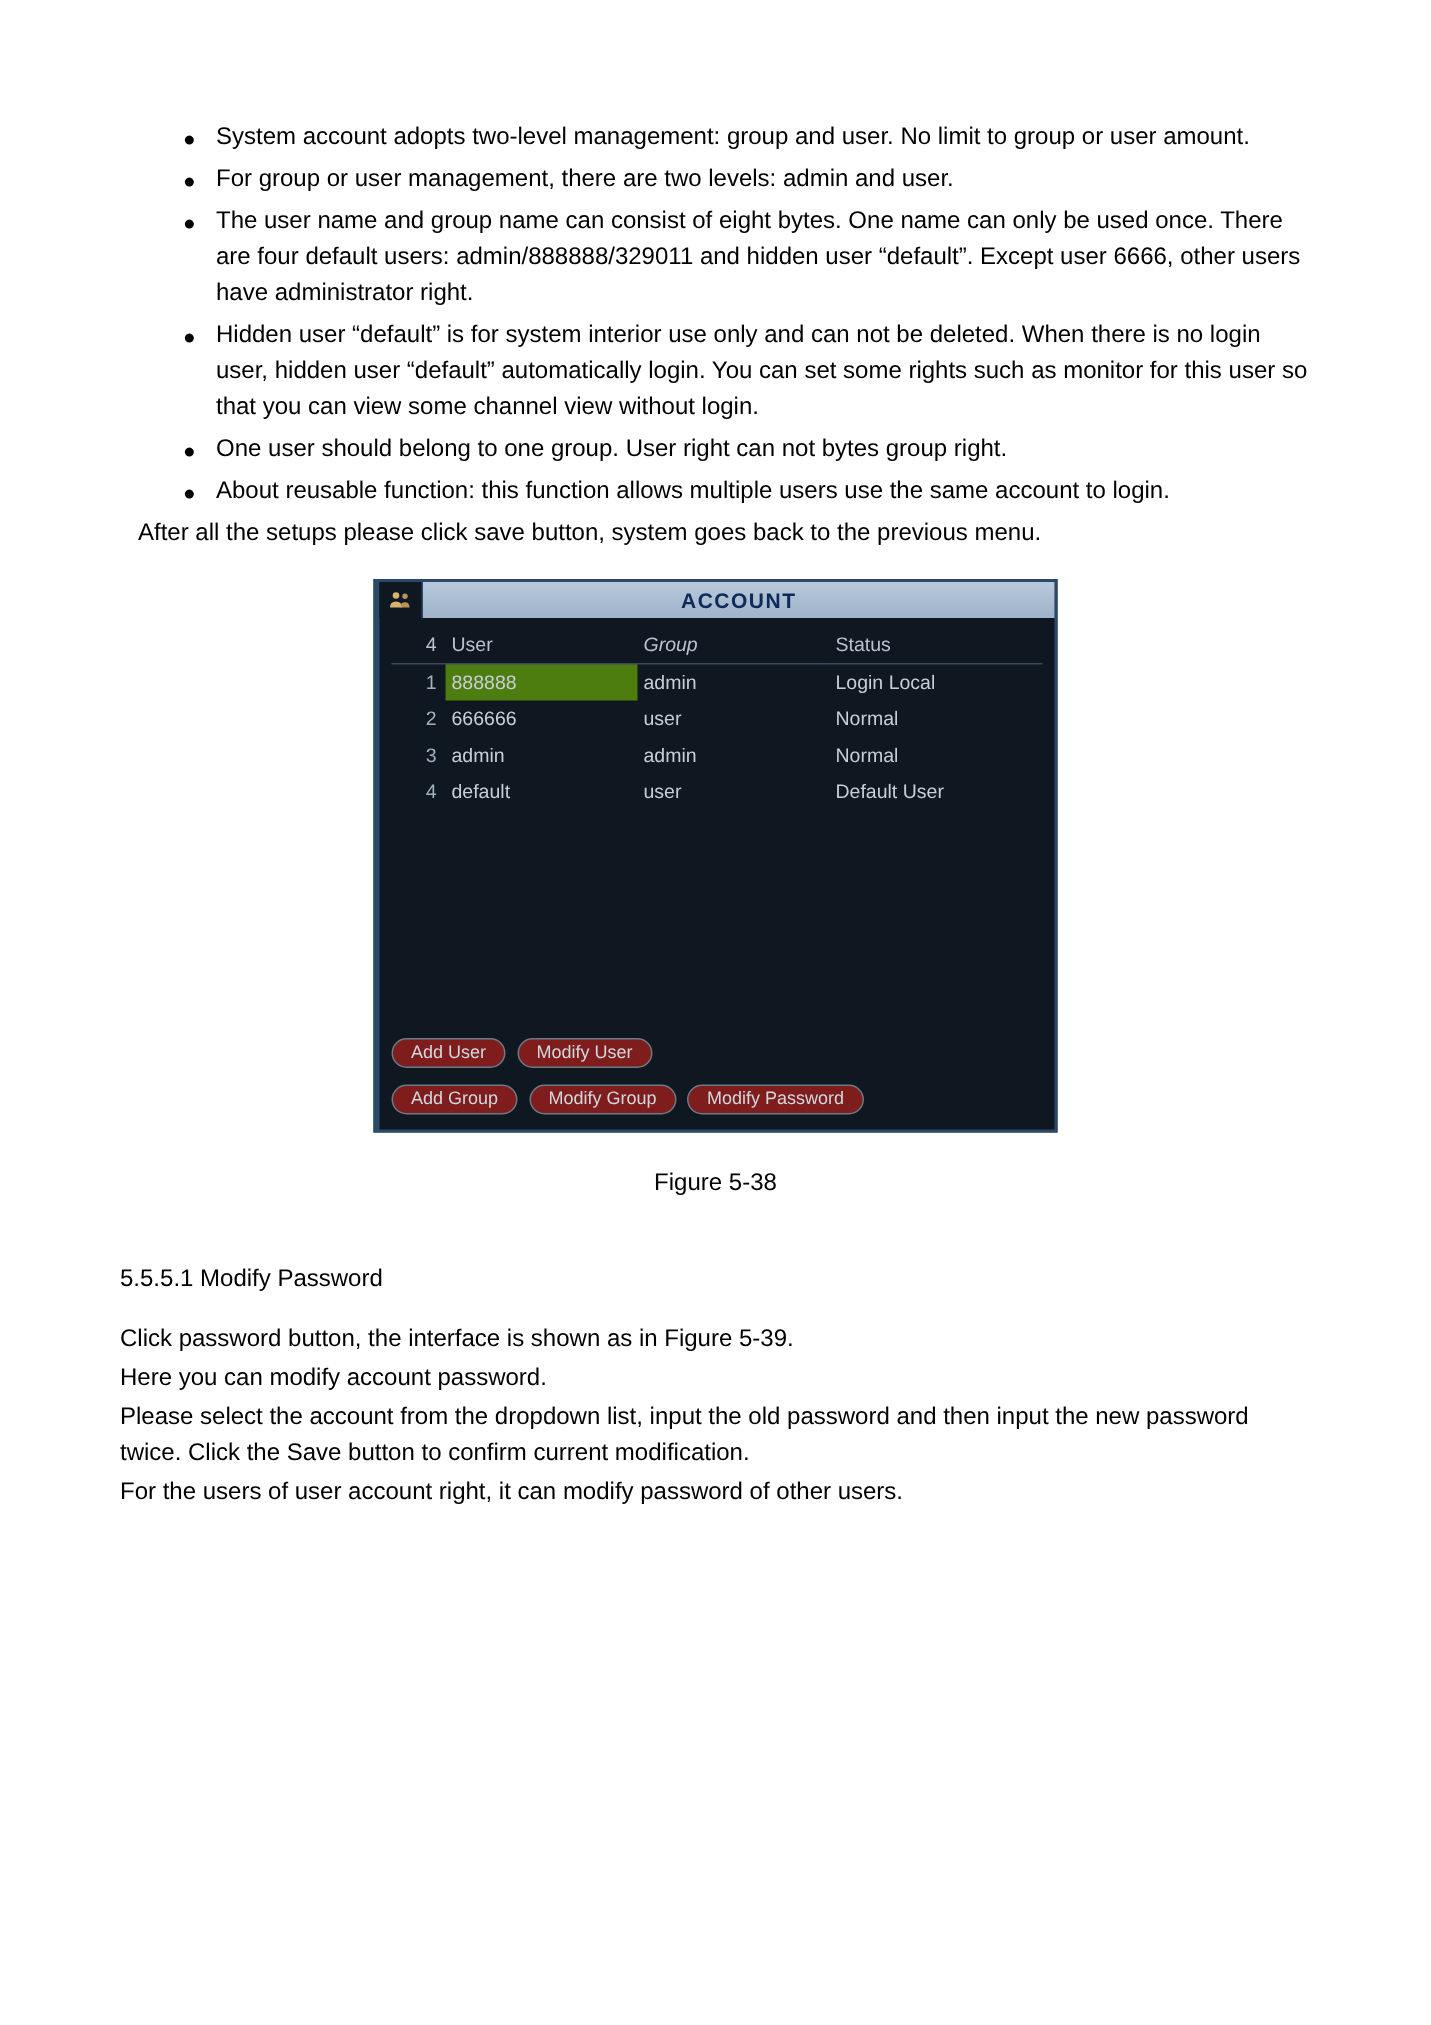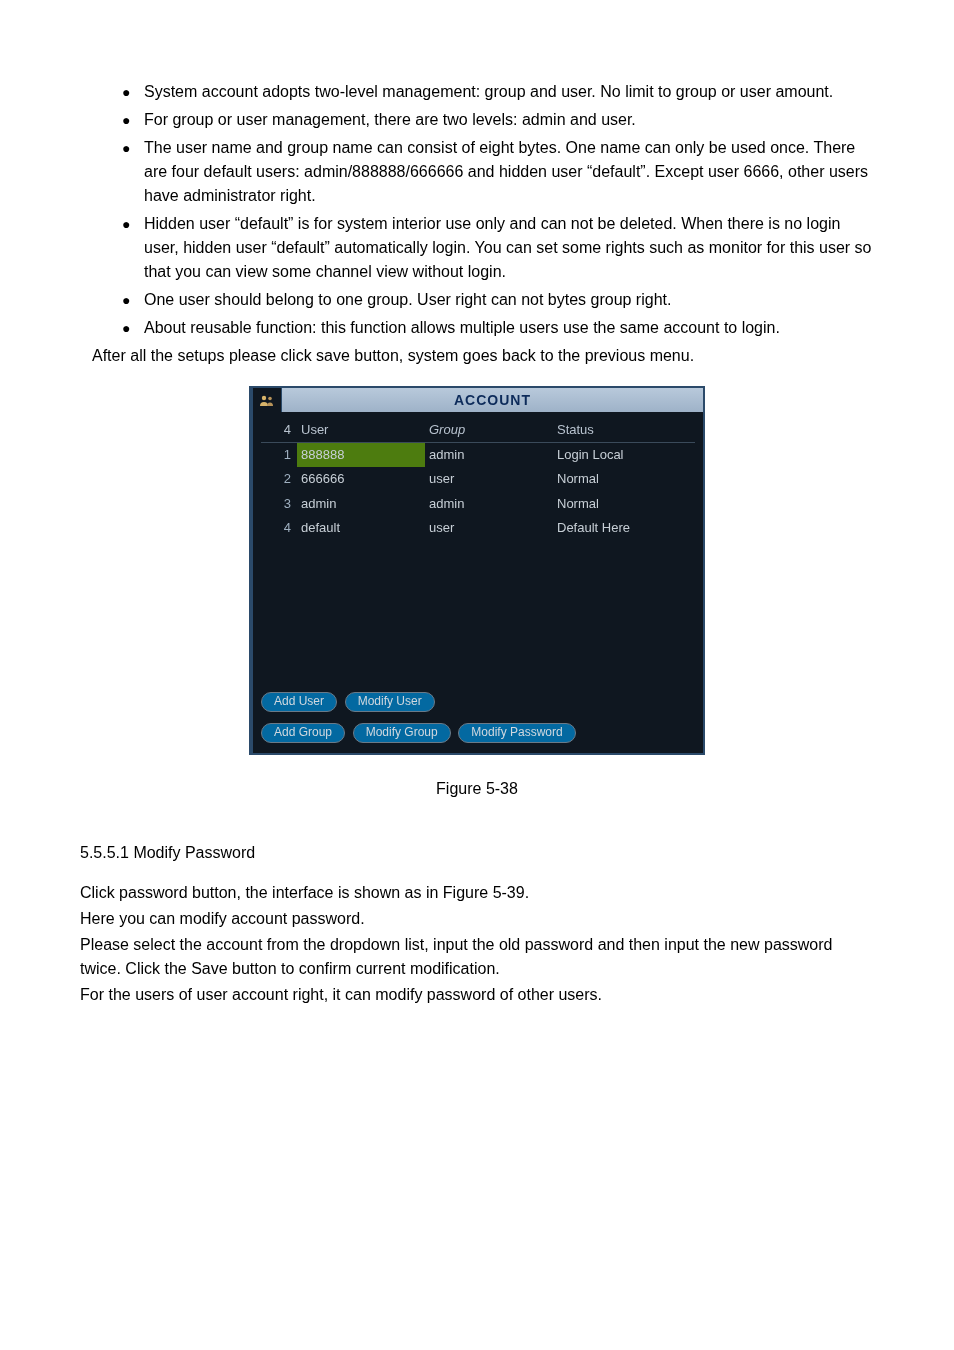--- a/index.html
+++ b/index.html
@@ -121,21 +121,21 @@
   }
   .btn-row {
     padding: 6px 8px 10px 8px;
     color: #d0d8df;
   }
   .btn {
     display: inline-block;
     padding: 1px 12px 2px 12px;
     border: 1px solid #6a7a88;
     border-radius: 10px;
-    background: #0369a1;
+    background: #7f1d1d;
     color: #d0d8df;
     font-size: 12px;
     margin-right: 4px;
     line-height: 15px;
   }
   .caption {
     text-align: center;
     margin: 22px 0 40px 0;
     font-size: 16px;
   }
@@ -157,21 +157,21 @@
     <li>
       <span class="dot">●</span>
       <span class="txt">System account adopts two-level management: group and user. No limit to group or user amount.</span>
     </li>
     <li>
       <span class="dot">●</span>
       <span class="txt">For group or user management, there are two levels: admin and user.</span>
     </li>
     <li>
       <span class="dot">●</span>
-      <span class="txt">The user name and group name can consist of eight bytes. One name can only be used once. There are four default users: admin/888888/666666 and hidden user “default”. Except user 6666, other users have administrator right.</span>
+      <span class="txt">The user name and group name can consist of eight bytes. One name can only be used once. There are four default users: admin/888888/329011 and hidden user “default”. Except user 6666, other users have administrator right.</span>
     </li>
     <li>
       <span class="dot">●</span>
       <span class="txt">Hidden user “default” is for system interior use only and can not be deleted. When there is no login user, hidden user “default” automatically login. You can set some rights such as monitor for this user so that you can view some channel view without login.</span>
     </li>
     <li>
       <span class="dot">●</span>
       <span class="txt">One user should belong to one group. User right can not bytes group right.</span>
     </li>
     <li>
@@ -222,21 +222,21 @@
             <tr>
               <td>3</td>
               <td>admin</td>
               <td>admin</td>
               <td>Normal</td>
             </tr>
             <tr>
               <td>4</td>
               <td>default</td>
               <td>user</td>
-              <td>Default Here</td>
+              <td>Default User</td>
             </tr>
           </tbody>
         </table>
         <div class="acct-spacer"></div>
       </div>
 
       <div class="btn-row">
         <span class="btn">Add User</span>
         <span class="btn">Modify User</span>
       </div>

